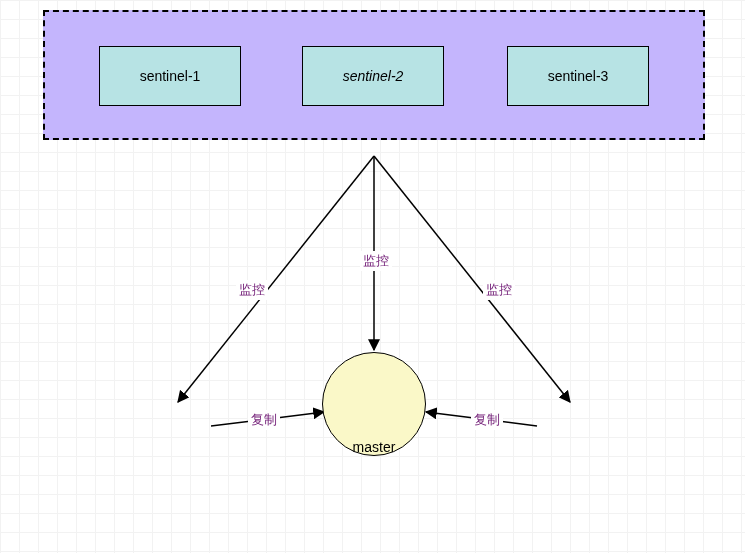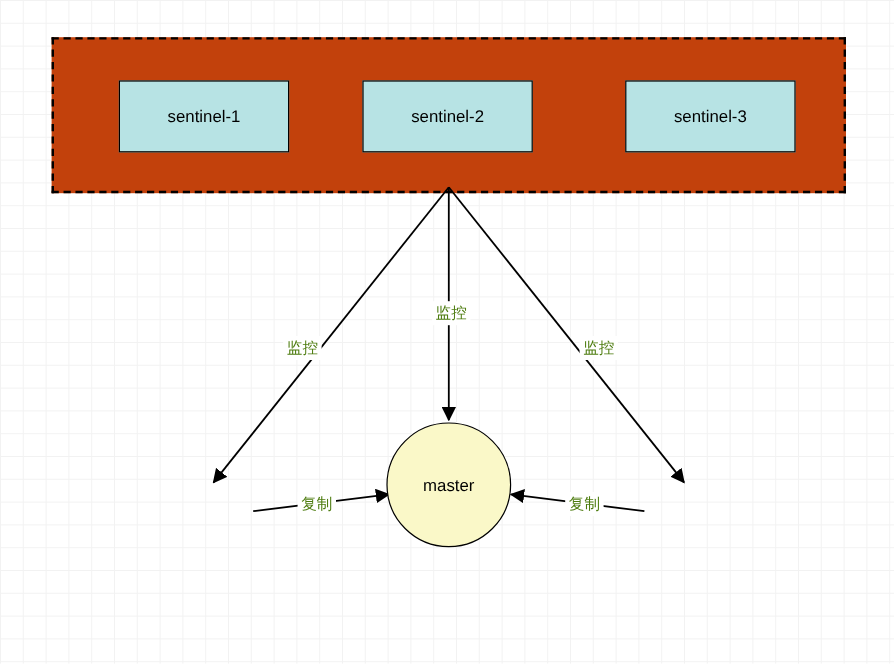--- a/index.html
+++ b/index.html
@@ -23,23 +23,23 @@
     z-index: 0;
   }
   .diagram {
     position: absolute;
     inset: 0;
     z-index: 1;
   }
   .dashed-group {
     position: absolute;
     border: 2px dashed #000;
-    background: #c2410c;
+    background: #c4b5fd;
     left: 43px;
-    top: 31px;
+    top: 10px;
     width: 662px;
     height: 130px;
     text-align: right;
   }
   .sentinel-box {
     position: absolute;
     background: #b7e3e4;
     border: 1px solid #000;
     width: 142px;
     height: 60px;
@@ -49,31 +49,31 @@
     font-size: 14px;
     color: #000;
   }
   .circle-node {
     position: absolute;
     border: 1px solid #000;
     border-radius: 50%;
     width: 104px;
     height: 104px;
     display: flex;
-    align-items: center;
+    align-items: flex-end;
     justify-content: center;
     font-size: 14px;
     color: #000;
     background: #faf8c8;
   }
   .edge-label {
     position: absolute;
     background: #fff;
     font-size: 13px;
-    color: #4d7c0f;
+    color: #701a75;
     padding: 1px 3px;
     white-space: nowrap;
   }
   svg.edges {
     position: absolute;
     inset: 0;
     width: 745px;
     height: 553px;
     overflow: visible;
   }
@@ -82,24 +82,24 @@
 <body>
 
 <div class="grid-bg"></div>
 
 <div class="diagram">
 
   <div class="dashed-group">
     <div class="sentinel-box" style="left:54px; top:34px;">
       <span>sentinel-1</span>
     </div>
-    <div class="sentinel-box" style="left:257px; top:34px;">
+    <div class="sentinel-box" style="left:257px; top:34px;font-style:italic;">
       <span>sentinel-2</span>
     </div>
-    <div class="sentinel-box" style="left:462px; top:34px;margin-left:14px;">
+    <div class="sentinel-box" style="left:462px; top:34px;">
       <span>sentinel-3</span>
     </div>
   </div>
 
   <svg class="edges">
     <defs>
       <marker id="arrow" viewBox="0 0 10 10" refX="9" refY="5" markerWidth="8" markerHeight="8" orient="auto-start-reverse">
         <path d="M 0 0 L 10 5 L 0 10 z" fill="#000"></path>
       </marker>
     </defs>

